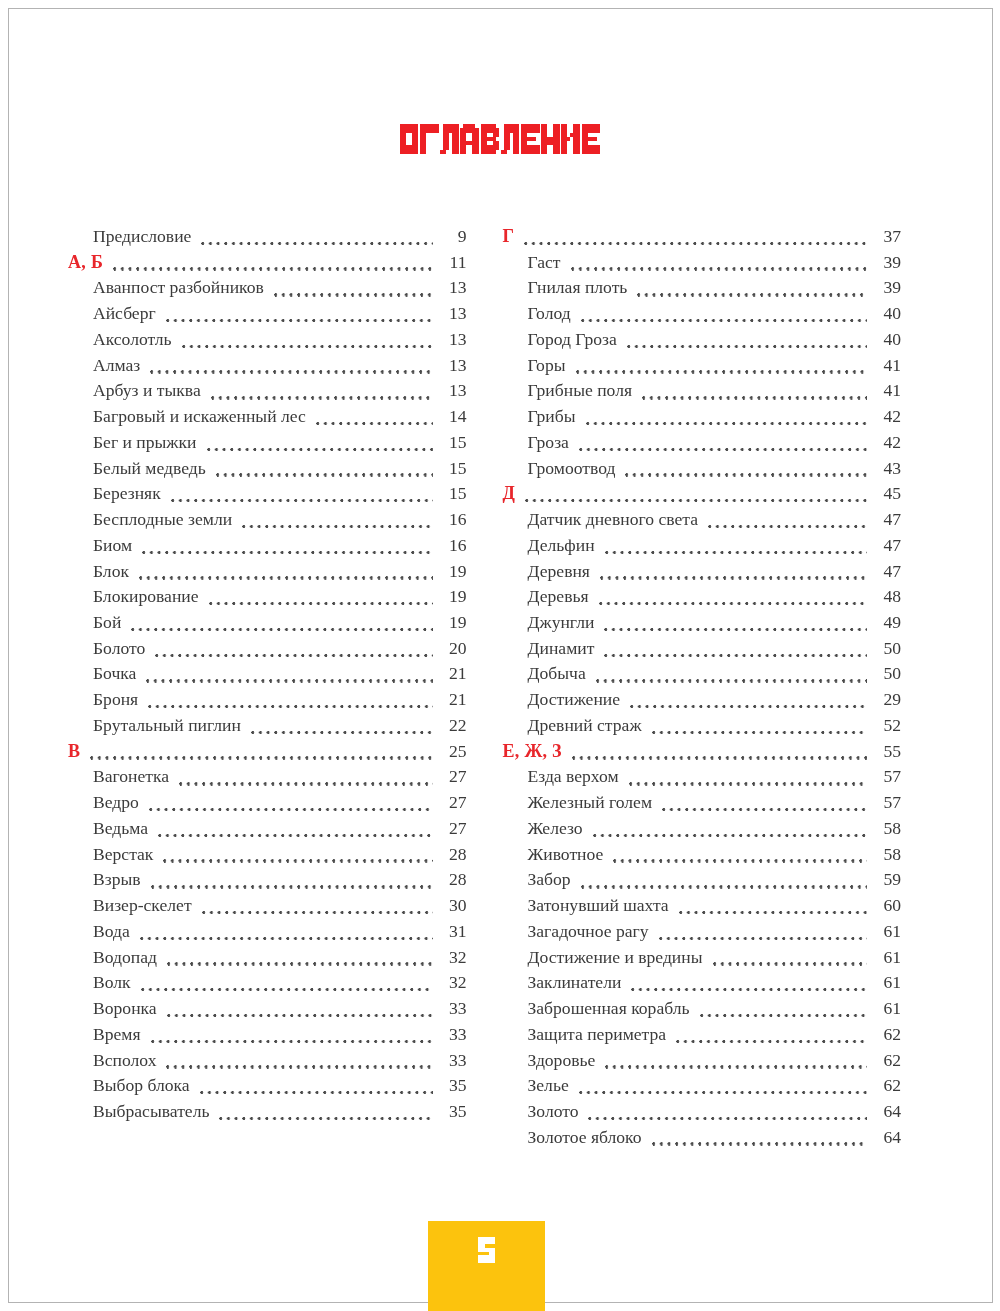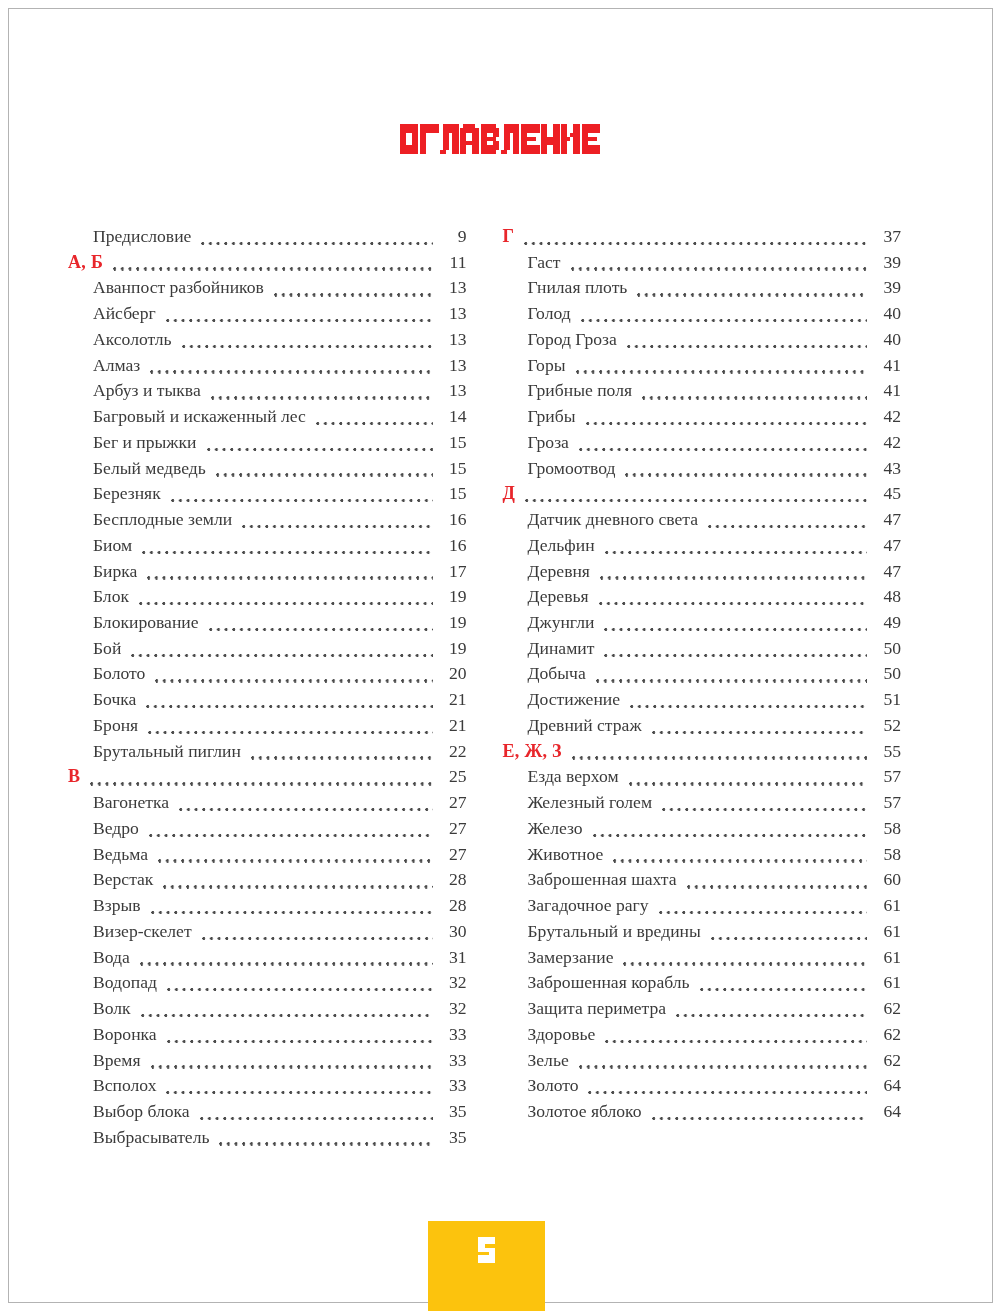--- a/index.html
+++ b/index.html
@@ -445,25 +445,20 @@
         <span class="label">Бесплодные земли</span>
         <span class="leader"></span>
         <span class="num">16</span>
       </div>
       <div class="row item">
         <span class="label">Биом</span>
         <span class="leader"></span>
         <span class="num">16</span>
       </div>
       <div class="row item">
-        <span class="label">Бирка</span>
-        <span class="leader"></span>
-        <span class="num">17</span>
-      </div>
-      <div class="row item">
         <span class="label">Блок</span>
         <span class="leader"></span>
         <span class="num">19</span>
       </div>
       <div class="row item">
         <span class="label">Блокирование</span>
         <span class="leader"></span>
         <span class="num">19</span>
       </div>
       <div class="row item">
@@ -654,21 +649,21 @@
         <span class="num">50</span>
       </div>
       <div class="row item">
         <span class="label">Добыча</span>
         <span class="leader"></span>
         <span class="num">50</span>
       </div>
       <div class="row item">
         <span class="label">Достижение</span>
         <span class="leader"></span>
-        <span class="num">51</span>
+        <span class="num">29</span>
       </div>
       <div class="row item">
         <span class="label">Древний страж</span>
         <span class="leader"></span>
         <span class="num">52</span>
       </div>
       <div class="row section">
         <span class="label">Е, Ж, З</span>
         <span class="leader"></span>
         <span class="num">55</span>
@@ -687,36 +682,41 @@
         <span class="label">Железо</span>
         <span class="leader"></span>
         <span class="num">58</span>
       </div>
       <div class="row item">
         <span class="label">Животное</span>
         <span class="leader"></span>
         <span class="num">58</span>
       </div>
       <div class="row item">
-        <span class="label">Заброшенная шахта</span>
+        <span class="label">Забор</span>
+        <span class="leader"></span>
+        <span class="num">59</span>
+      </div>
+      <div class="row item">
+        <span class="label">Затонувший шахта</span>
         <span class="leader"></span>
         <span class="num">60</span>
       </div>
       <div class="row item">
         <span class="label">Загадочное рагу</span>
         <span class="leader"></span>
         <span class="num">61</span>
       </div>
       <div class="row item">
-        <span class="label">Брутальный и вредины</span>
+        <span class="label">Достижение и вредины</span>
         <span class="leader"></span>
         <span class="num">61</span>
       </div>
       <div class="row item">
-        <span class="label">Замерзание</span>
+        <span class="label">Заклинатели</span>
         <span class="leader"></span>
         <span class="num">61</span>
       </div>
       <div class="row item">
         <span class="label">Заброшенная корабль</span>
         <span class="leader"></span>
         <span class="num">61</span>
       </div>
       <div class="row item">
         <span class="label">Защита периметра</span>

